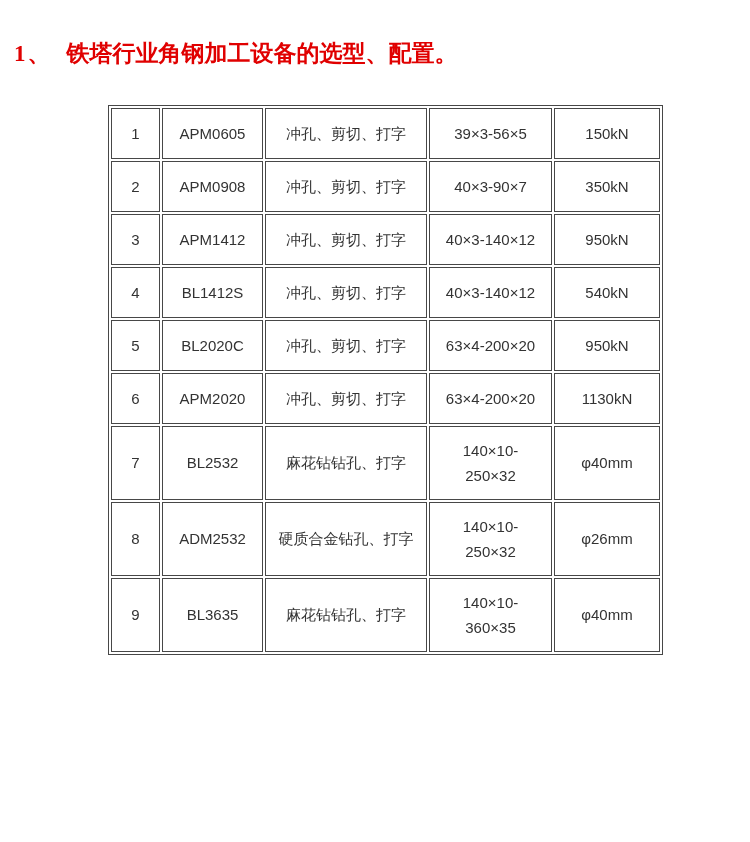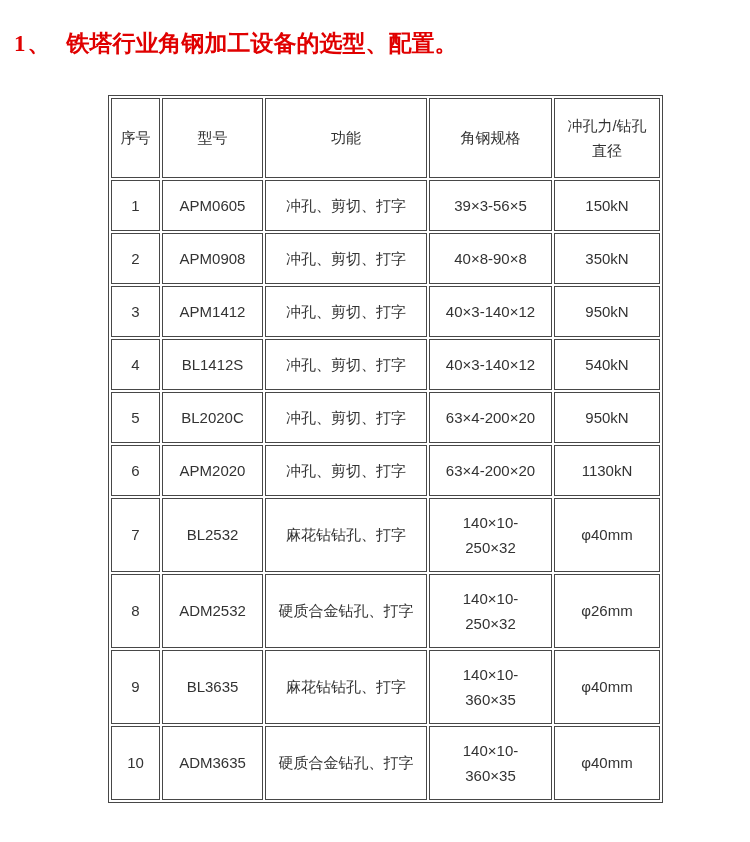--- a/index.html
+++ b/index.html
@@ -22,20 +22,21 @@
     font-size: 23px;
     line-height: 32px;
     color: #e00000;
   }
   .doc-heading .num {
     font-family: "Liberation Serif", "DejaVu Serif", serif;
     letter-spacing: 2px;
   }
   .doc-heading .txt {
     margin-left: 14px;
+    margin-top: 10px;
   }
   .table-wrap {
     margin: 35px 0 0 108px;
   }
   table.spec-table {
     border-collapse: separate;
     border-spacing: 2px;
     border: 1px solid #474747;
     background: #ffffff;
     table-layout: fixed;
@@ -70,40 +71,32 @@
 <div class="table-wrap">
   <table class="spec-table">
     <colgroup>
       <col style="width:49px">
         <col style="width:101px">
         <col style="width:162px">
         <col style="width:123px">
         <col style="width:106px">
     </colgroup>
     <tbody>
-      <tr class="r-head">
-        <th>序号</th>
-        <th>型号</th>
-        <th>功能</th>
-        <th>角钢规格</th>
-        <th>冲孔力/钻孔
-直径</th>
-      </tr>
       <tr class="r-normal">
         <td>1</td>
         <td>APM0605</td>
         <td>冲孔、剪切、打字</td>
         <td>39×3-56×5</td>
         <td>150kN</td>
       </tr>
       <tr class="r-normal">
         <td>2</td>
         <td>APM0908</td>
         <td>冲孔、剪切、打字</td>
-        <td>40×8-90×8</td>
+        <td>40×3-90×7</td>
         <td>350kN</td>
       </tr>
       <tr class="r-normal">
         <td>3</td>
         <td>APM1412</td>
         <td>冲孔、剪切、打字</td>
         <td>40×3-140×12</td>
         <td>950kN</td>
       </tr>
       <tr class="r-normal">
@@ -144,23 +137,15 @@
         <td>φ26mm</td>
       </tr>
       <tr class="r-tall">
         <td>9</td>
         <td>BL3635</td>
         <td>麻花钻钻孔、打字</td>
         <td>140×10-
 360×35</td>
         <td>φ40mm</td>
       </tr>
-      <tr class="r-tall">
-        <td>10</td>
-        <td>ADM3635</td>
-        <td>硬质合金钻孔、打字</td>
-        <td>140×10-
-360×35</td>
-        <td>φ40mm</td>
-      </tr>
     </tbody>
   </table>
 </div>
 
 </body></html>

